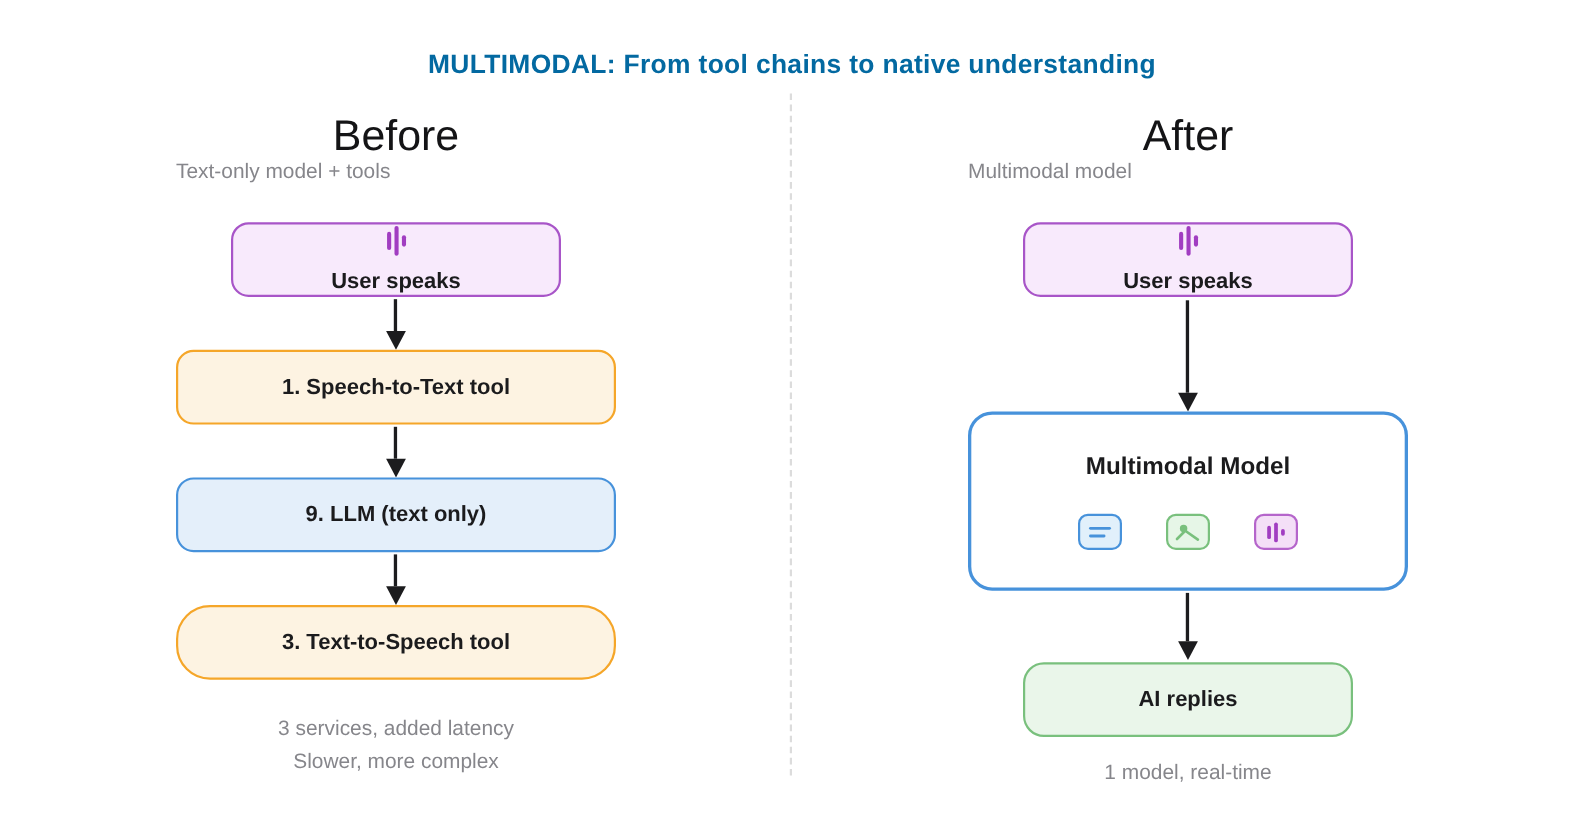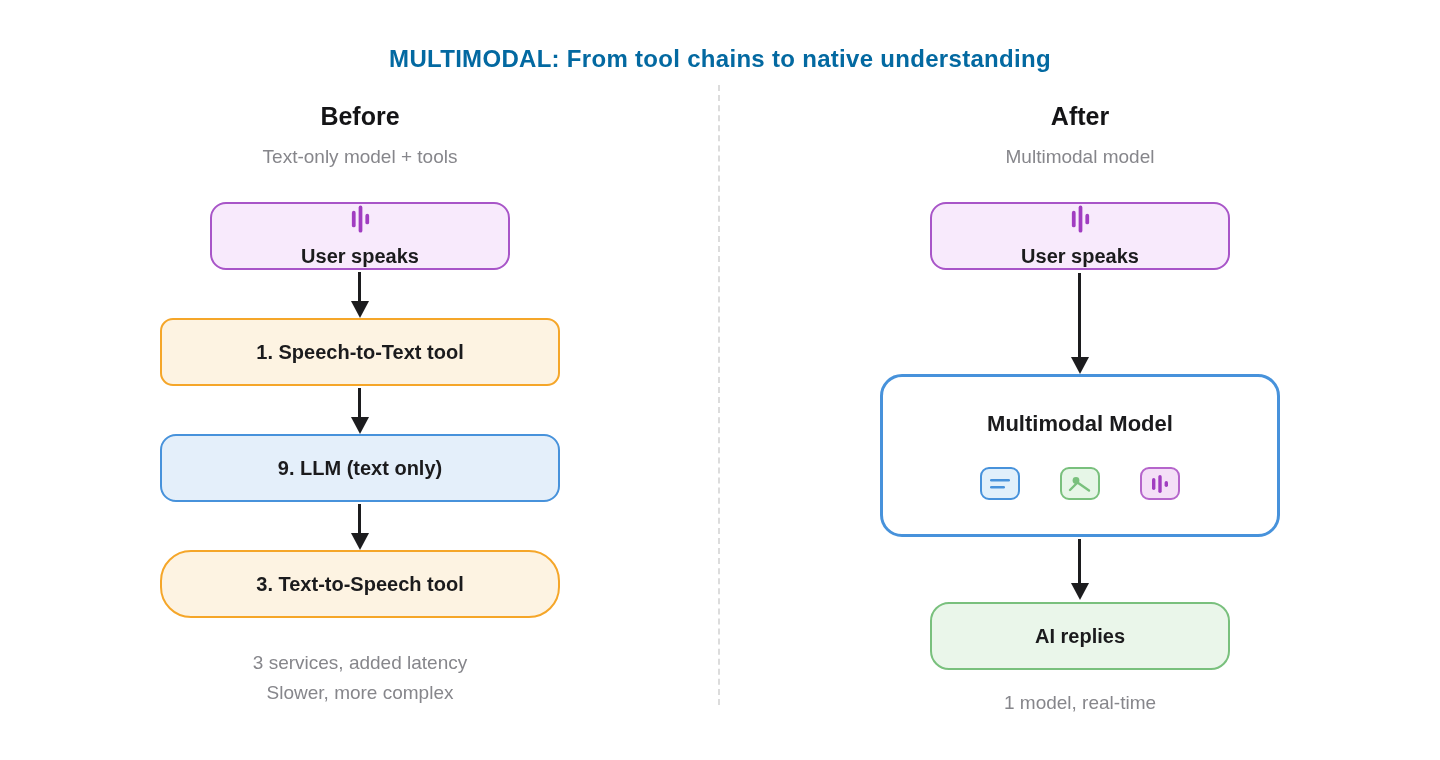--- a/index.html
+++ b/index.html
@@ -31,28 +31,28 @@
     left: 718px; top: 85px;
     height: 620px;
     width: 0;
     border-left: 2px dashed #dcdcdc;
   }
 
   .col-heading {
     position: absolute;
     width: 400px;
     text-align: center;
-    font-size: 25px;
-    font-weight: 700;
+    font-size: 39px;
+    font-weight: 400;
     color: #141416;
   }
   .col-subheading {
     position: absolute;
     width: 400px;
-    text-align: center;
+    text-align: left;
     font-size: 19px;
     font-weight: 400;
     color: #86868b;
   }
 
   .box {
     position: absolute;
     display: flex;
     align-items: center;
     justify-content: center;
@@ -142,21 +142,21 @@
       <svg class="icon-svg" width="27" height="40" viewBox="0 0 27 40">
         <rect x="2" y="9" width="5" height="22" rx="2.5" fill="#a13dc1"></rect>
         <rect x="11" y="2" width="5" height="36" rx="2.5" fill="#a13dc1"></rect>
         <rect x="20" y="13" width="5" height="14" rx="2.5" fill="#a13dc1"></rect>
       </svg>
       <span>User speaks</span>
     </div>
 
     <div class="arrow" style="left:358px; top:272px; height:29px;"></div>
 
-    <div class="box orange" style="left:160px; top:318px; width:400px; height:68px;border-radius:13px;">
+    <div class="box orange" style="left:160px; top:318px; width:400px; height:68px;">
       <span>1. Speech-to-Text tool</span>
     </div>
 
     <div class="arrow" style="left:358px; top:388px; height:29px;"></div>
 
     <div class="box blue" style="left:160px; top:434px; width:400px; height:68px;">
       <span>9. LLM (text only)</span>
     </div>
 
     <div class="arrow" style="left:358px; top:504px; height:29px;"></div>

